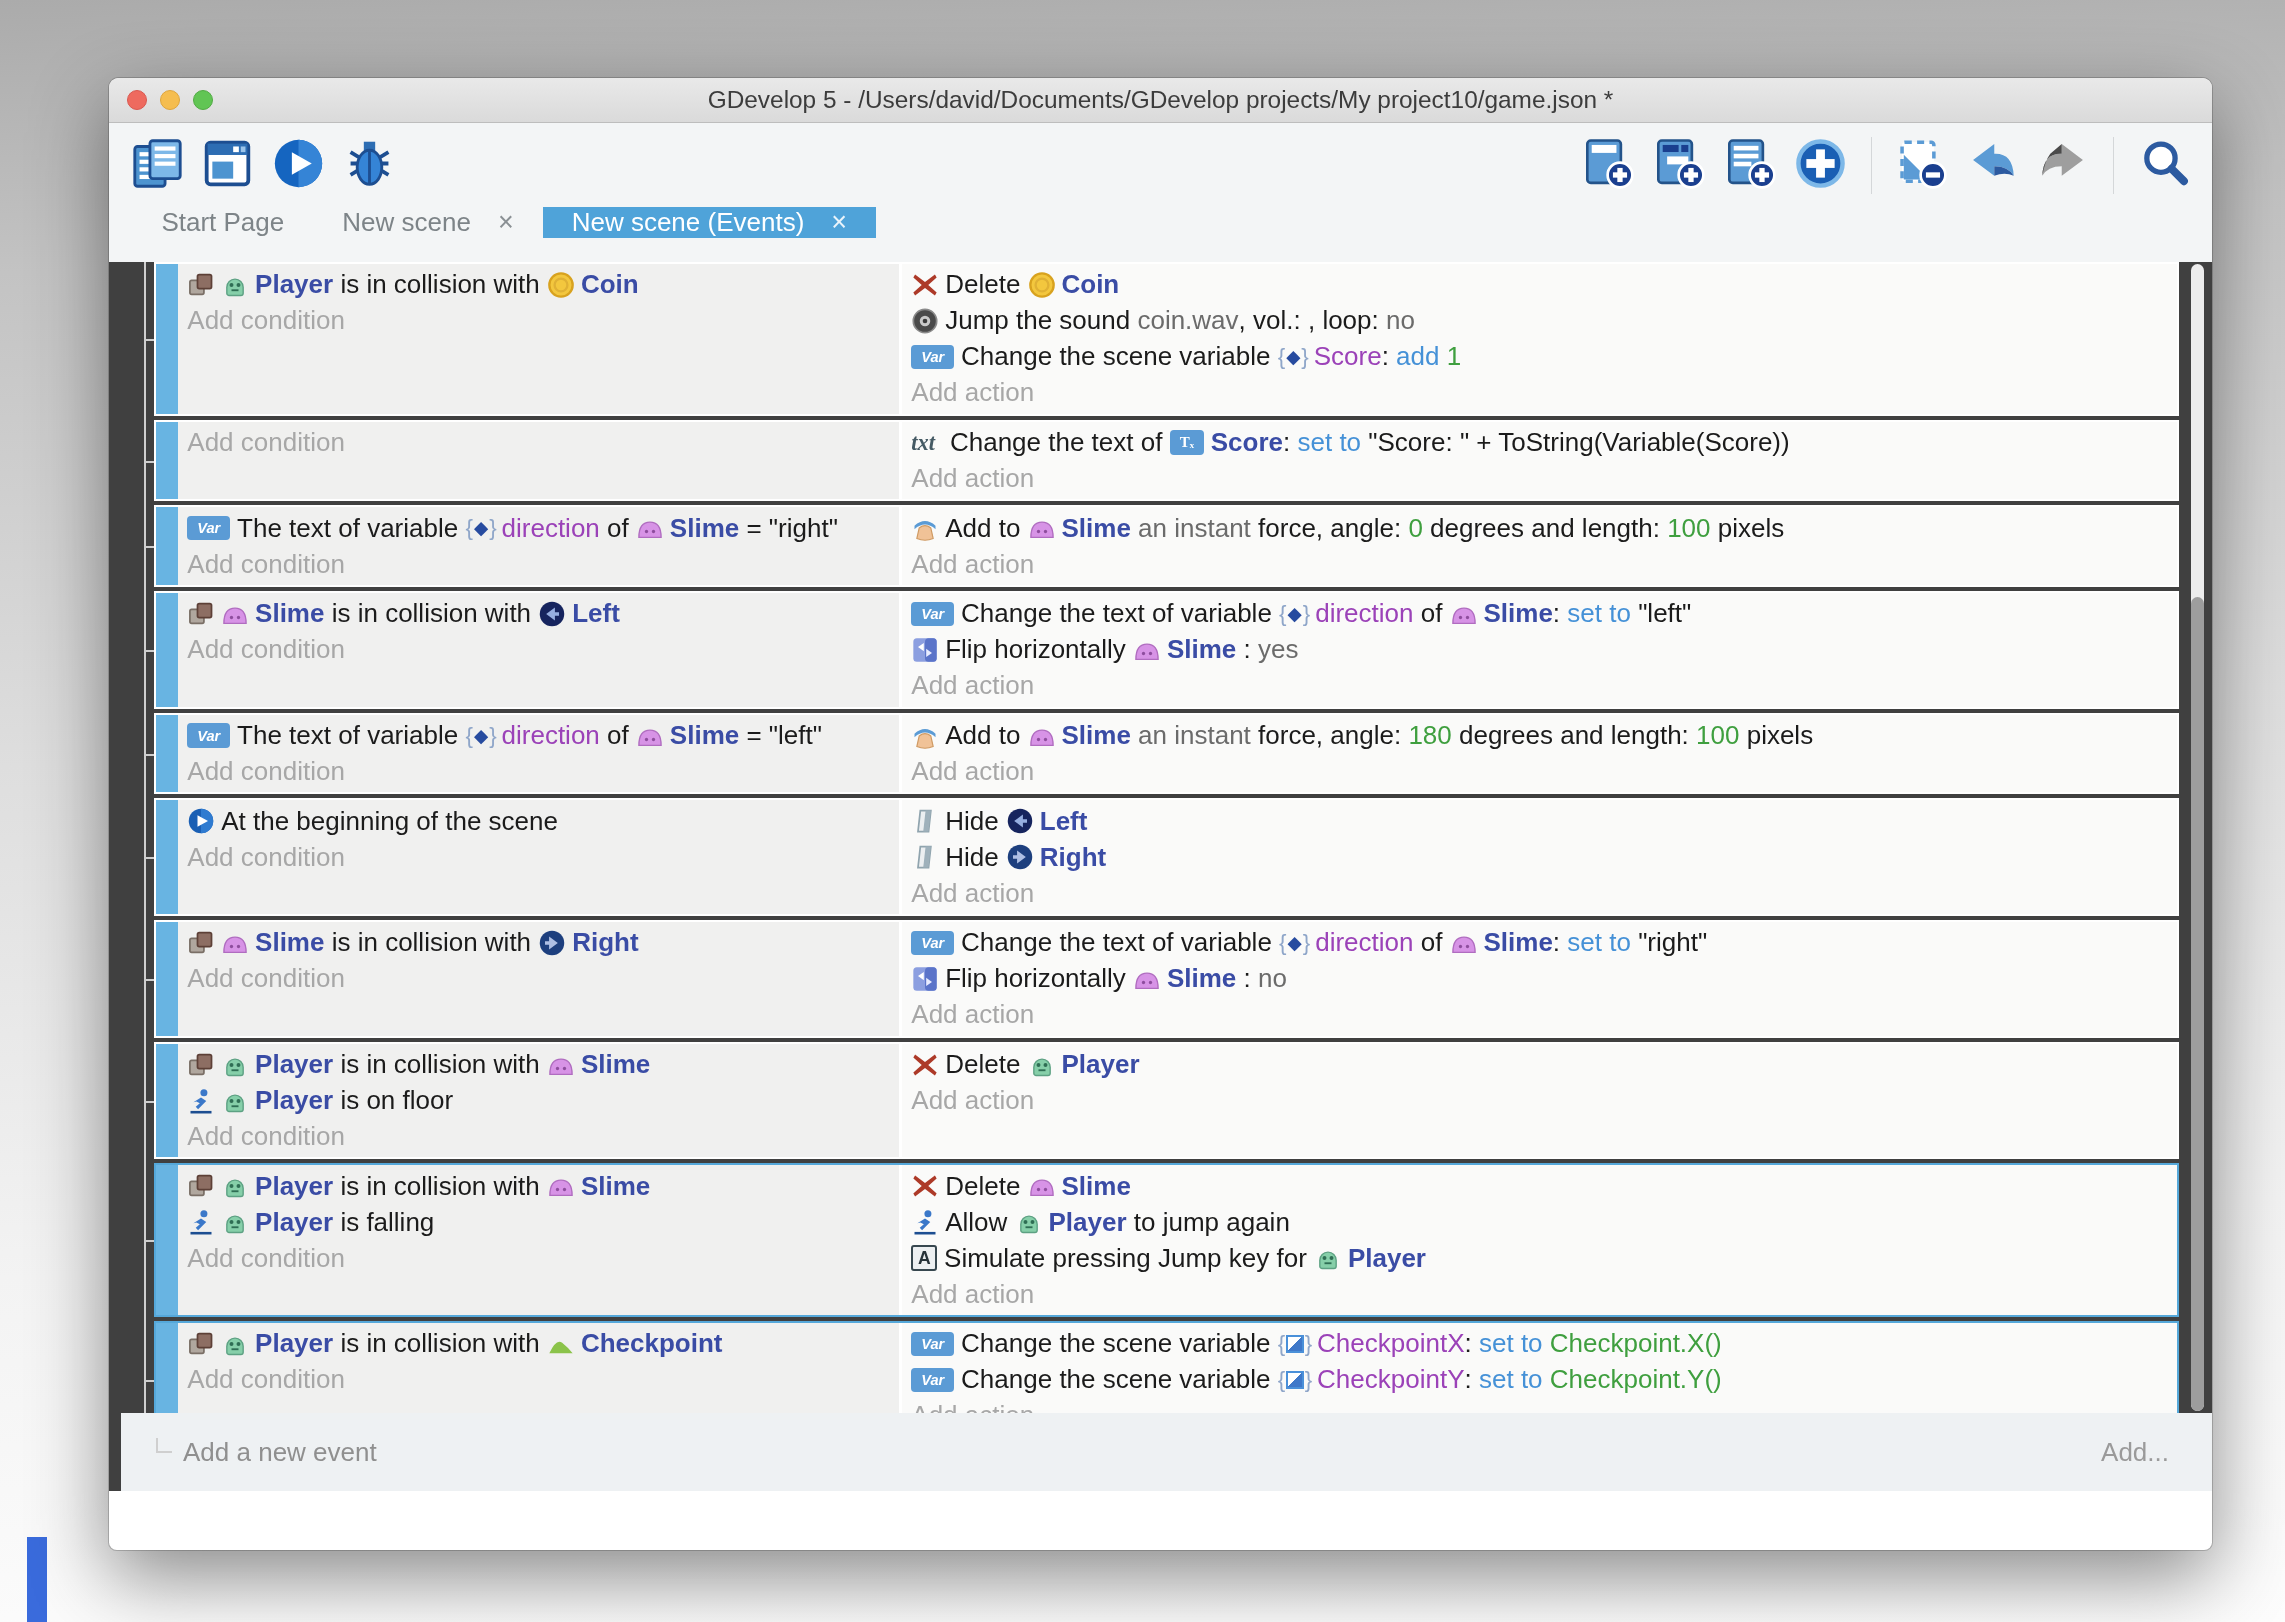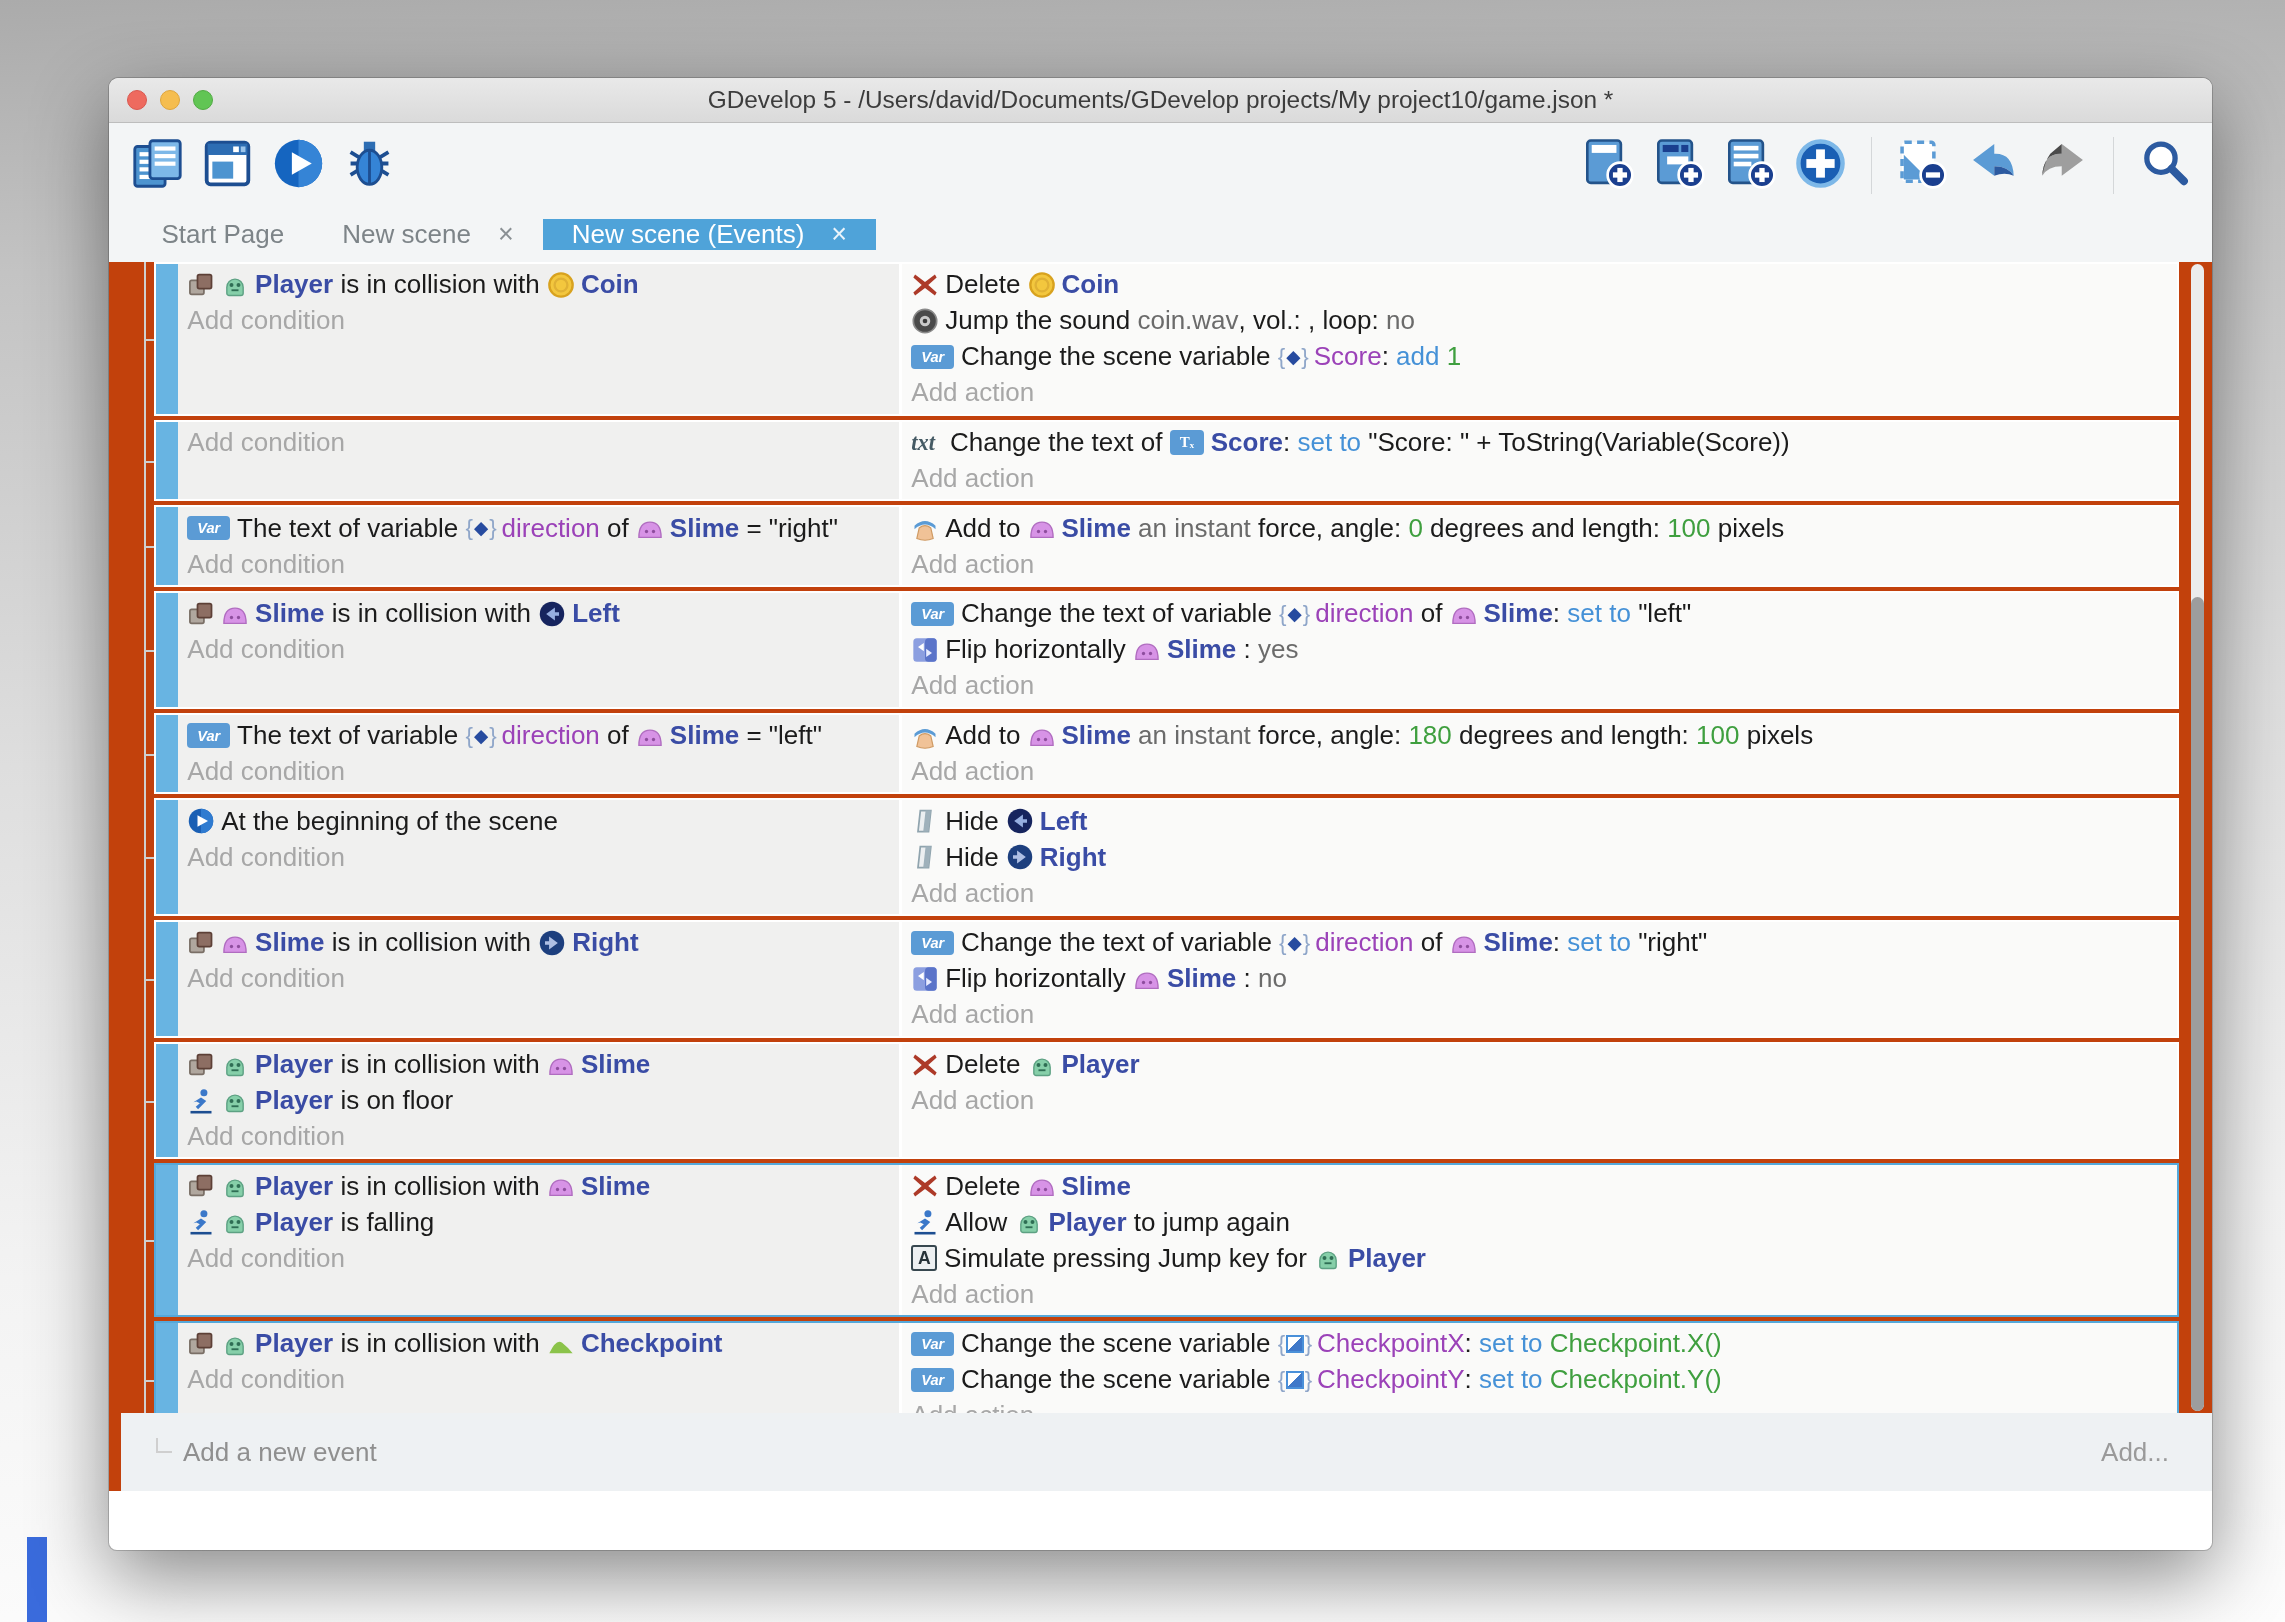--- a/index.html
+++ b/index.html
@@ -26,28 +26,28 @@
   
   .toolbar{height:84px;background:#f3f5f6;display:flex;align-items:center;padding:0 19.5px;}
   .tb-group{display:flex;align-items:center;gap:13.7px;}
   .tb-btn{width:57px;height:57px;border:none;background:transparent;padding:2px;display:flex;
     align-items:center;justify-content:center;cursor:pointer;}
   .tb-btn svg{width:53px;height:53px;}
   .tb-sep{width:1px;height:57px;background:#d4d7d9;margin:0 7.8px;}
   .tb-spacer{flex:1;}
 
   
-  .tabbar{height:55px;background:#f3f5f6;display:flex;align-items:center;padding-left:23.4px;}
+  .tabbar{height:55px;background:#f3f5f6;display:flex;align-items:flex-start;padding-left:23.4px;}
   .tab{display:flex;align-items:center;padding:0 29px;font-size:26px;color:#7d8488;cursor:pointer;gap:27px;}
   .tab .tab-close{font-size:27px;color:#8a9094;line-height:1;}
   .tab.active{background:#4fa3d9;color:#fff;}
   .tab.active .tab-close{color:#eaf4fb;}
 
   
-  .events-panel{position:relative;height:1229px;background:#c2410c;}
+  .events-panel{position:relative;height:1229px;background:#404040;}
   .tree-vline{position:absolute;left:35px;top:0;width:2px;height:1195px;background:#cfcfcf;}
   .events-scroll{position:absolute;left:0;top:0;right:0;height:1151px;overflow:hidden;}
   .events-list{margin-left:45px;margin-right:33px;padding-bottom:7.8px;}
 
   .event-row{position:relative;margin-bottom:3.9px;}
   .event-row::before{content:"";position:absolute;left:-9.8px;top:50%;width:9.8px;height:2px;background:#cfcfcf;}
   .event-box{display:flex;background:#fff;border:2px solid transparent;}
   .event-box.selected{border-color:#55a8da;}
   .sel-bar{width:21.5px;background:#68b4e2;flex:0 0 21.5px;}
   .cond-cell{width:724px;flex:0 0 724px;background:#f0f0ef;border-right:3.9px solid #fff;padding:2.9px 0;}

